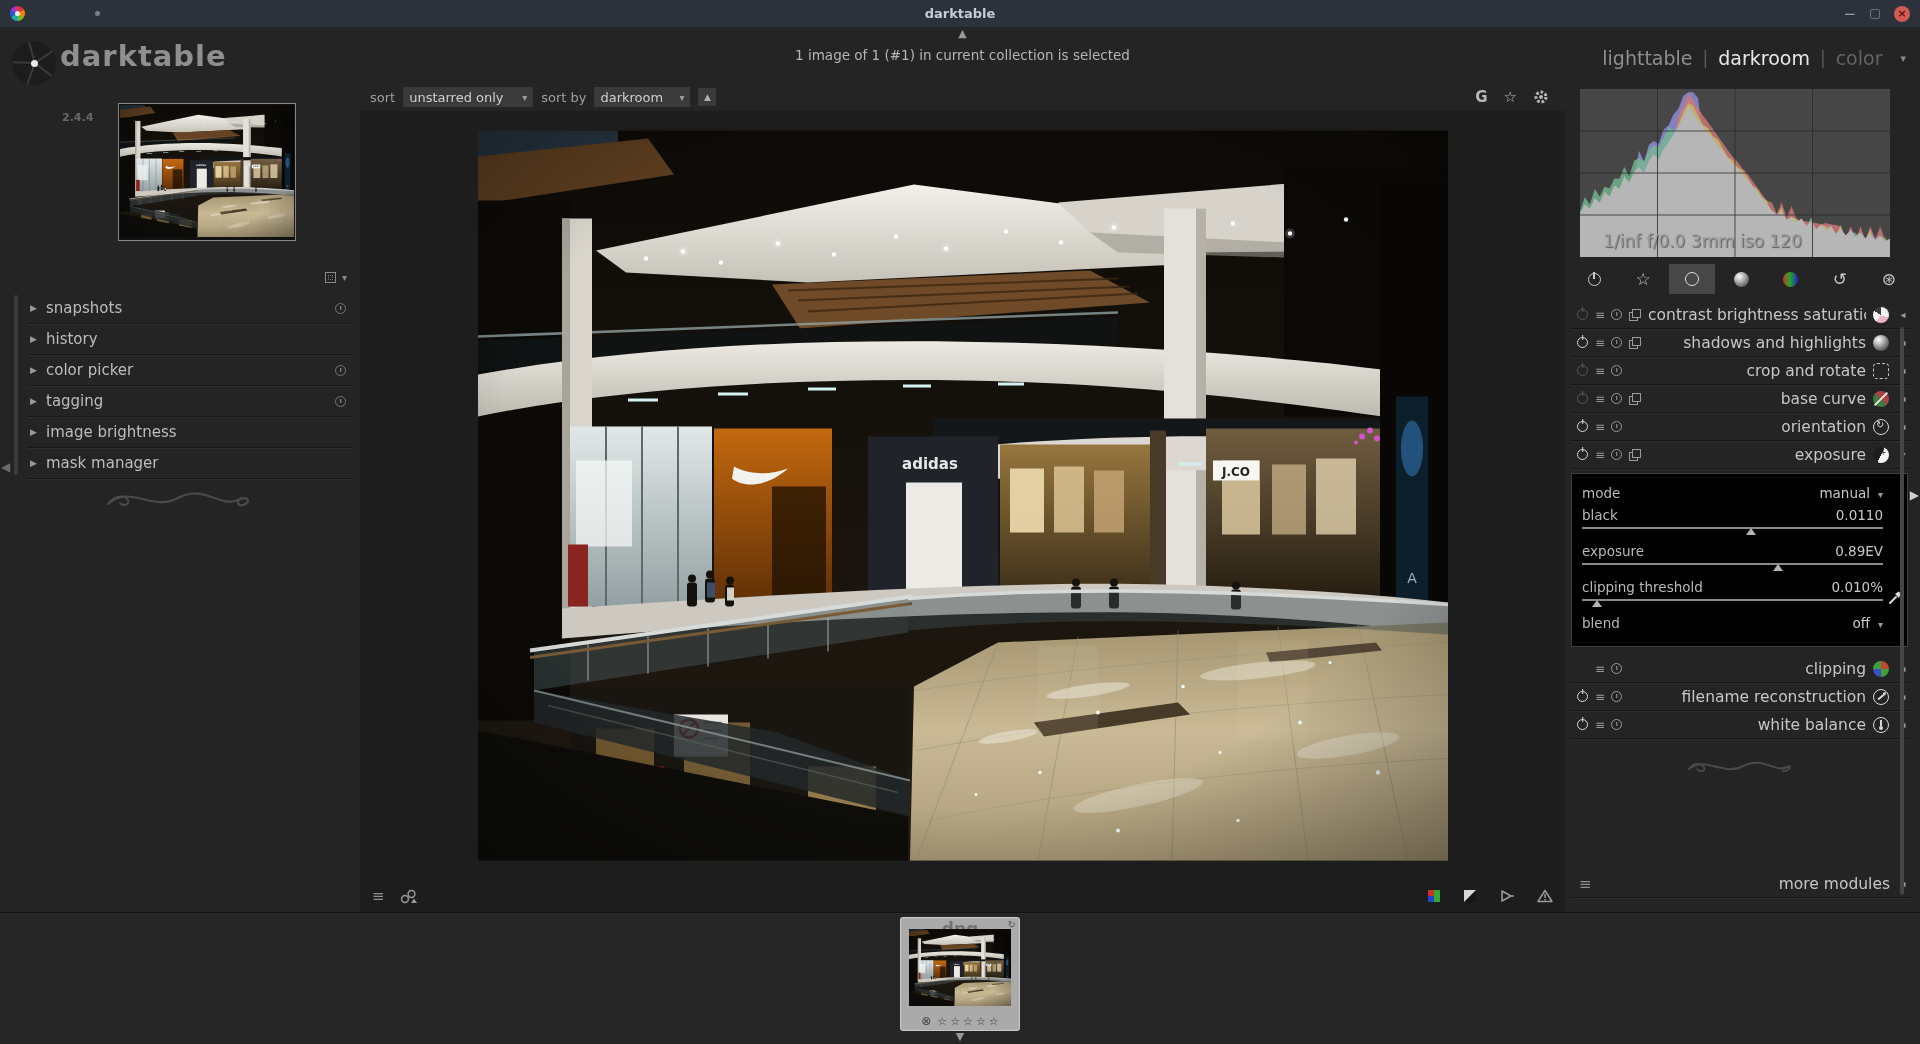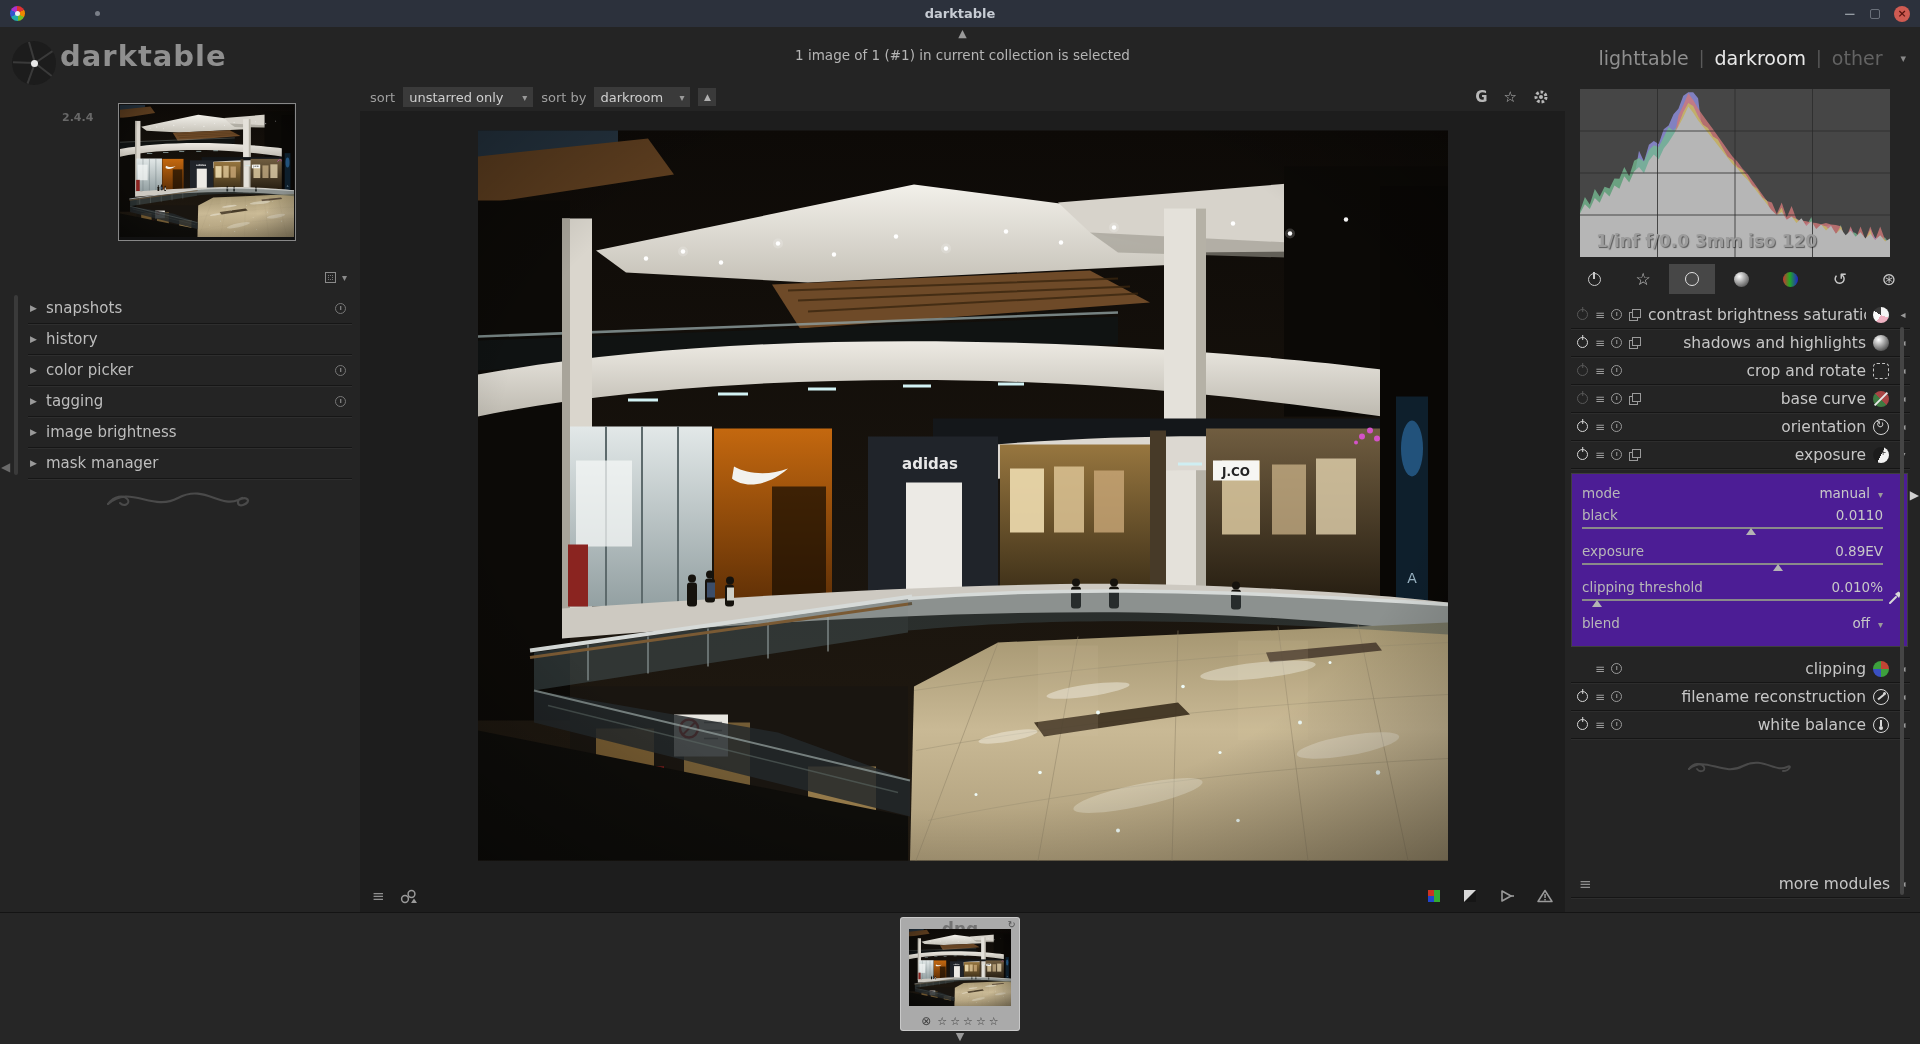--- a/index.html
+++ b/index.html
@@ -74,21 +74,21 @@
 
 .view-switcher { height:62px; display:flex; align-items:center; justify-content:flex-end;
   padding-right:14px; gap:10px; }
 .vs-tab { font-size:19px; color:#8f8f8f; cursor:pointer; }
 .vs-tab.active { color:#e8e8e8; }
 .vs-tab:last-child:not(.active){ color:#636363; }
 .vs-sep { color:#5a5a5a; font-size:17px; }
 .vs-caret { color:#8a8a8a; font-size:11px; margin-left:8px; }
 .histogram { position:relative; margin-left:15px; width:310px; height:168px; background:#454545; }
 .histogram svg { position:absolute; inset:0; }
-.hist-label { position:absolute; left:16px; bottom:6px; font-size:17px; font-weight:bold; color:#9c9c9c;
+.hist-label { position:absolute; left:23px; bottom:6px; font-size:17px; font-weight:normal; color:#9c9c9c;
   text-shadow:1px 1px 1px rgba(0,0,0,.5); }
 .group-tabs { height:40px; margin:2px 8px 0 6px; display:flex; align-items:center; justify-content:space-between; }
 .group-tab { width:46px; height:30px; display:flex; align-items:center; justify-content:center; cursor:pointer; }
 .group-tab.active { background:#474747; }
 .gi { width:20px; height:20px; display:flex; align-items:center; justify-content:center; color:#c9c9c9; position:relative;}
 .gi-power{ width:13px; height:13px; border:1.6px solid #c9c9c9; border-radius:50%; }
 .gi-power::after{content:"";position:absolute;left:50%;top:-2px;width:2px;height:7px;background:#c9c9c9;transform:translateX(-50%);}
 .gi-star::before{ content:"☆"; font-size:17px; }
 .gi-basic{ width:14px; height:14px; border:1.8px solid #e2e2e2; border-radius:50%; }
 .gi-tone{ width:15px; height:15px; border-radius:50%; background:radial-gradient(circle at 35% 30%, #fdfdfd, #5a5a5a 78%); }
@@ -122,21 +122,21 @@
 .ic-exposure::after{content:"+";position:absolute;right:2.5px;top:1.5px;font-size:8px;color:#333;}
 .ic-mosaic { background:conic-gradient(#c24434 0 90deg,#3da03d 90deg 180deg,#3a50c2 180deg 270deg,#3da03d 270deg); }
 .ic-highlight { border:1.6px solid #d8d8d8; }
 .ic-highlight::after{content:"";position:absolute;left:3px;top:6px;width:8px;height:1.8px;background:#d8d8d8;transform:rotate(-40deg);}
 .ic-highlight::before{content:"";position:absolute;right:2px;top:2px;width:3px;height:3px;border-radius:50%;background:#d8d8d8;}
 .ic-wb { border:1.6px solid #d8d8d8; }
 .ic-wb::before{content:"";position:absolute;left:50%;top:2px;width:2px;height:6px;background:#d8d8d8;transform:translateX(-50%);}
 .ic-wb::after{content:"";position:absolute;left:50%;bottom:2px;width:4px;height:4px;border-radius:50%;background:#d8d8d8;transform:translateX(-50%);}
 .mod-arrow { width:14px; text-align:center; font-size:10px; color:#9a9a9a; flex:none; }
 
-.exp-body { background:#4c1d95; border:1px solid #3e3e3e; margin:4px 2px 8px 0; padding:8px 24px 12px 10px; position:relative; }
+.exp-body { background:#000000; border:1px solid #3e3e3e; margin:4px 2px 8px 0; padding:8px 24px 12px 10px; position:relative; }
 .exp-row { display:flex; justify-content:space-between; align-items:center; font-size:13.5px;
   color:#b8b8b8; padding:3px 0; }
 .exp-value { color:#c8c8c8; }
 .exp-slider { position:relative; margin-bottom:11px; cursor:pointer; }
 .track { position:relative; height:2px; background:#8a8a8a; margin:1px 0 8px; }
 .thumb { position:absolute; top:1px; width:0; height:0; border-left:5px solid transparent;
   border-right:5px solid transparent; border-bottom:7px solid #b4b4b4; transform:translateX(-50%); }
 .picker { position:absolute; right:-20px; top:14px; }
 .dd-caret { font-size:10px; color:#9a9a9a; margin-left:8px; }
 .more-modules { position:absolute; left:6px; right:10px; bottom:14px; height:28px; display:flex;
@@ -502,21 +502,21 @@
       </div>
     </div>
 
     <div class="right-panel">
       <div class="view-switcher">
         <span id="view-tabs" style="display:flex;align-items:center;gap:10px">
             <span class="vs-tab">lighttable</span>
             <span class="vs-sep">|</span>
             <span class="vs-tab active">darkroom</span>
             <span class="vs-sep">|</span>
-            <span class="vs-tab">other</span>
+            <span class="vs-tab">color</span>
           </span>
         <span class="vs-caret">▾</span>
       </div>
       <div class="histogram">
         <svg id="histo" viewBox="0 0 310 168" width="310" height="168">
             <rect width="310" height="168" fill="#464646"></rect>
             <polygon points="0.0,129.9 4.9,119.0 9.8,121.1 14.8,114.4 19.7,116.5 24.6,109.8 29.5,111.8 34.4,99.5 39.4,105.8 44.3,92.0 49.2,101.1 54.1,88.8 59.0,61.8 64.0,72.4 68.9,55.8 73.8,52.0 78.7,55.1 83.7,40.3 88.6,36.5 93.5,25.3 98.4,19.7 103.3,6.7 108.3,3.2 113.2,3.2 118.1,9.2 123.0,49.3 127.9,52.8 132.9,56.3 137.8,65.4 142.7,69.0 147.6,78.1 152.5,81.6 157.5,83.7 162.4,92.8 167.3,94.9 172.2,104.0 177.1,107.5 182.1,111.0 187.0,120.2 191.9,126.4 196.8,133.9 201.7,119.8 206.7,130.2 211.6,130.6 216.5,139.5 221.4,138.4 226.3,134.4 231.3,133.3 236.2,143.7 241.1,142.6 246.0,137.1 251.0,136.0 255.9,146.4 260.8,145.3 265.7,154.2 270.6,138.7 275.6,147.7 280.5,146.6 285.4,155.5 290.3,140.0 295.2,149.0 300.2,147.8 305.1,156.8 310.0,157.1 310,168 0,168" fill="#9090e0" fill-opacity="0.8"></polygon>
             <polygon points="0.0,121.9 4.9,108.1 9.8,115.6 14.8,100.1 19.7,107.5 24.6,97.7 29.5,99.5 34.4,89.6 39.4,89.7 44.3,78.1 49.2,87.3 54.1,71.8 59.0,68.9 64.0,72.4 68.9,60.9 73.8,56.2 78.7,58.0 83.7,48.2 88.6,37.9 93.5,41.6 98.4,35.8 103.3,22.9 108.3,13.9 113.2,17.0 118.1,27.2 123.0,35.8 127.9,38.9 132.9,47.5 137.8,50.6 142.7,59.2 147.6,67.8 152.5,70.9 157.5,77.9 162.4,81.0 167.3,88.0 172.2,96.6 177.1,99.7 182.1,108.3 187.0,111.4 191.9,126.4 196.8,126.4 201.7,118.4 206.7,136.0 211.6,128.0 216.5,129.6 221.4,134.4 226.3,137.6 231.3,128.0 236.2,145.6 241.1,136.0 246.0,137.6 251.0,142.4 255.9,145.6 260.8,136.0 265.7,152.0 270.6,142.4 275.6,144.0 280.5,148.8 285.4,150.4 290.3,140.8 295.2,156.8 300.2,147.2 305.1,148.8 310.0,155.2 310,168 0,168" fill="#74b890" fill-opacity="0.8"></polygon>
             <polygon points="0.0,128.6 4.9,119.6 9.8,124.1 14.8,113.7 19.7,118.2 24.6,107.7 29.5,112.2 34.4,101.8 39.4,104.8 44.3,92.9 49.2,98.8 54.1,88.4 59.0,83.9 64.0,89.9 68.9,78.0 73.8,72.0 78.7,76.5 83.7,66.1 88.6,60.1 93.5,52.7 98.4,26.4 103.3,16.2 108.3,4.2 113.2,11.0 118.1,19.6 123.0,26.4 127.9,33.3 132.9,40.1 137.8,47.0 142.7,53.8 147.6,60.7 152.5,67.5 157.5,72.7 162.4,79.5 167.3,84.6 172.2,91.5 177.1,98.3 182.1,105.2 187.0,112.0 191.9,113.4 196.8,125.0 201.7,113.6 206.7,128.5 211.6,117.1 216.5,130.3 221.4,131.6 226.3,132.2 231.3,133.4 236.2,134.0 241.1,135.2 246.0,134.1 251.0,135.4 255.9,135.9 260.8,137.2 265.7,150.4 270.6,137.3 275.6,150.5 280.5,137.4 285.4,150.7 290.3,137.5 295.2,150.8 300.2,137.6 305.1,150.9 310.0,153.9 310,168 0,168" fill="#d07878" fill-opacity="0.8"></polygon>
             <polygon points="0.0,128.6 4.9,119.6 9.8,124.1 14.8,113.7 19.7,118.2 24.6,107.7 29.5,112.2 34.4,101.8 39.4,104.8 44.3,92.9 49.2,98.8 54.1,88.4 59.0,83.9 64.0,89.9 68.9,78.0 73.8,72.0 78.7,76.5 83.7,66.1 88.6,60.1 93.5,52.7 98.4,35.8 103.3,22.9 108.3,13.9 113.2,17.0 118.1,27.2 123.0,35.8 127.9,38.9 132.9,47.5 137.8,50.6 142.7,59.2 147.6,67.8 152.5,70.9 157.5,77.9 162.4,81.0 167.3,88.0 172.2,96.6 177.1,99.7 182.1,108.3 187.0,112.0 191.9,126.4 196.8,126.4 201.7,118.4 206.7,136.0 211.6,128.0 216.5,130.3 221.4,134.4 226.3,137.6 231.3,133.4 236.2,145.6 241.1,136.0 246.0,137.6 251.0,142.4 255.9,145.6 260.8,137.2 265.7,152.0 270.6,142.4 275.6,150.5 280.5,148.8 285.4,150.7 290.3,140.8 295.2,156.8 300.2,147.2 305.1,150.9 310.0,155.2 310,168 0,168" fill="#c2b468" fill-opacity="0.9"></polygon>

